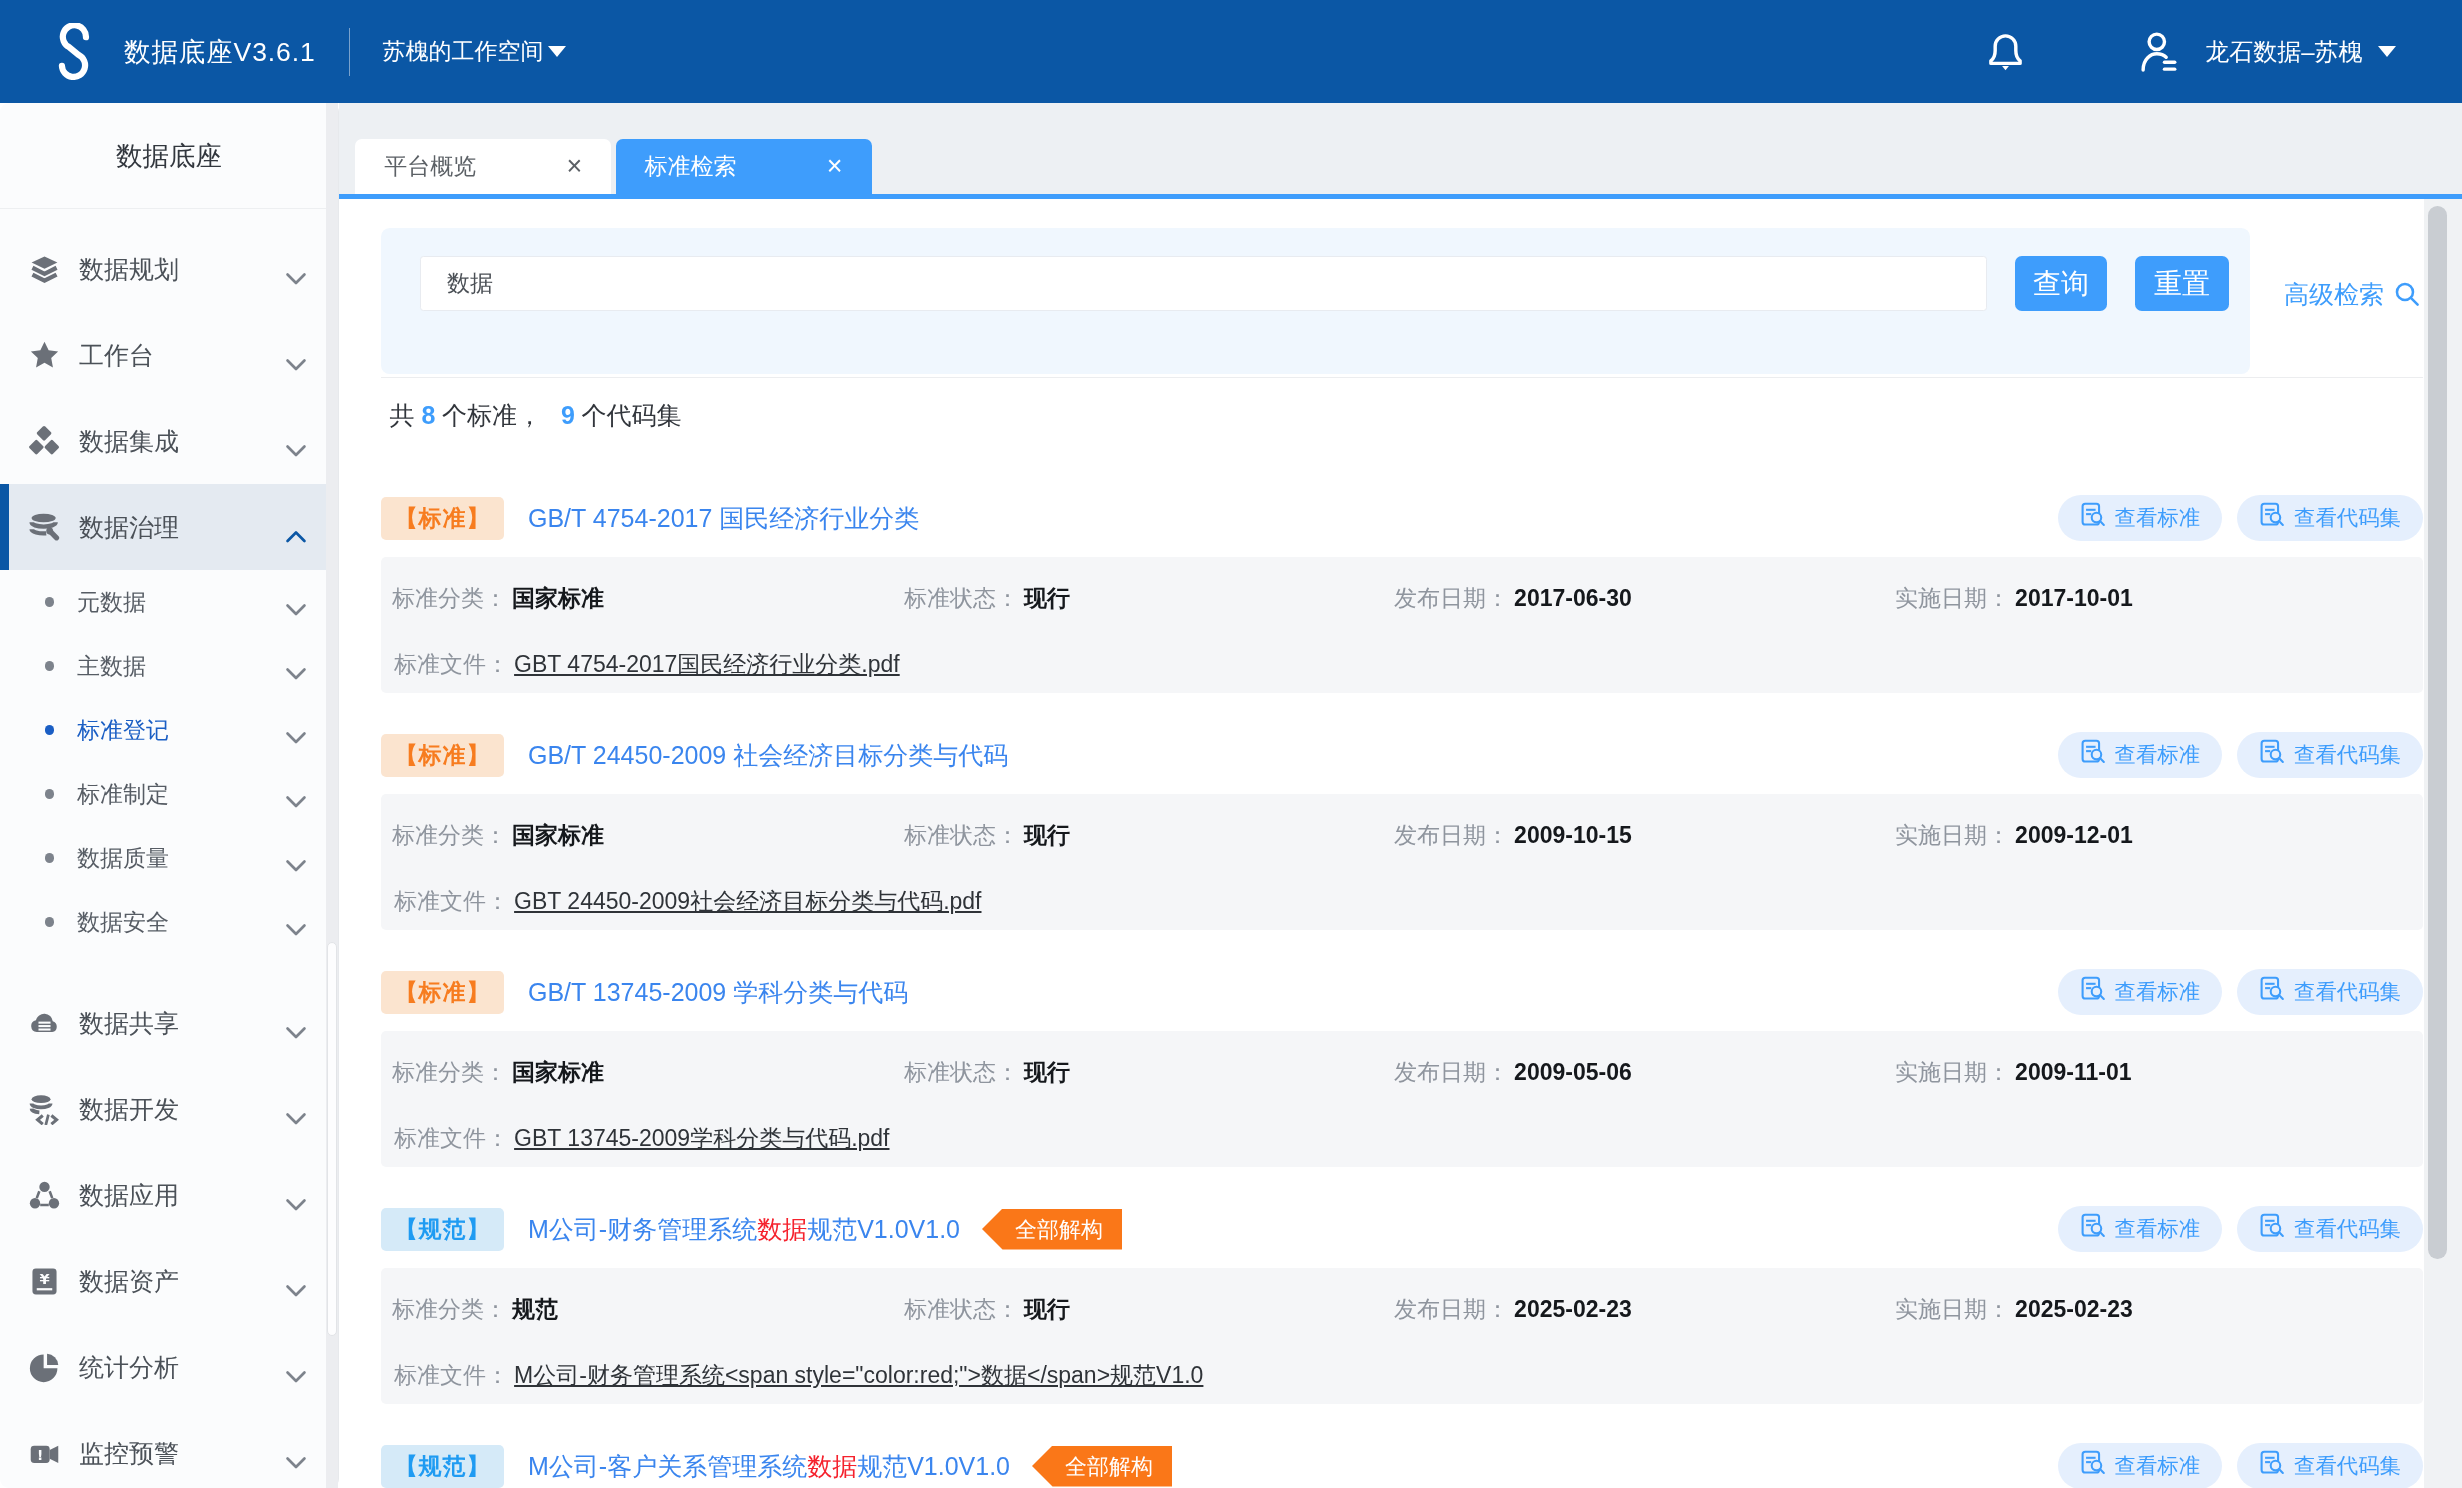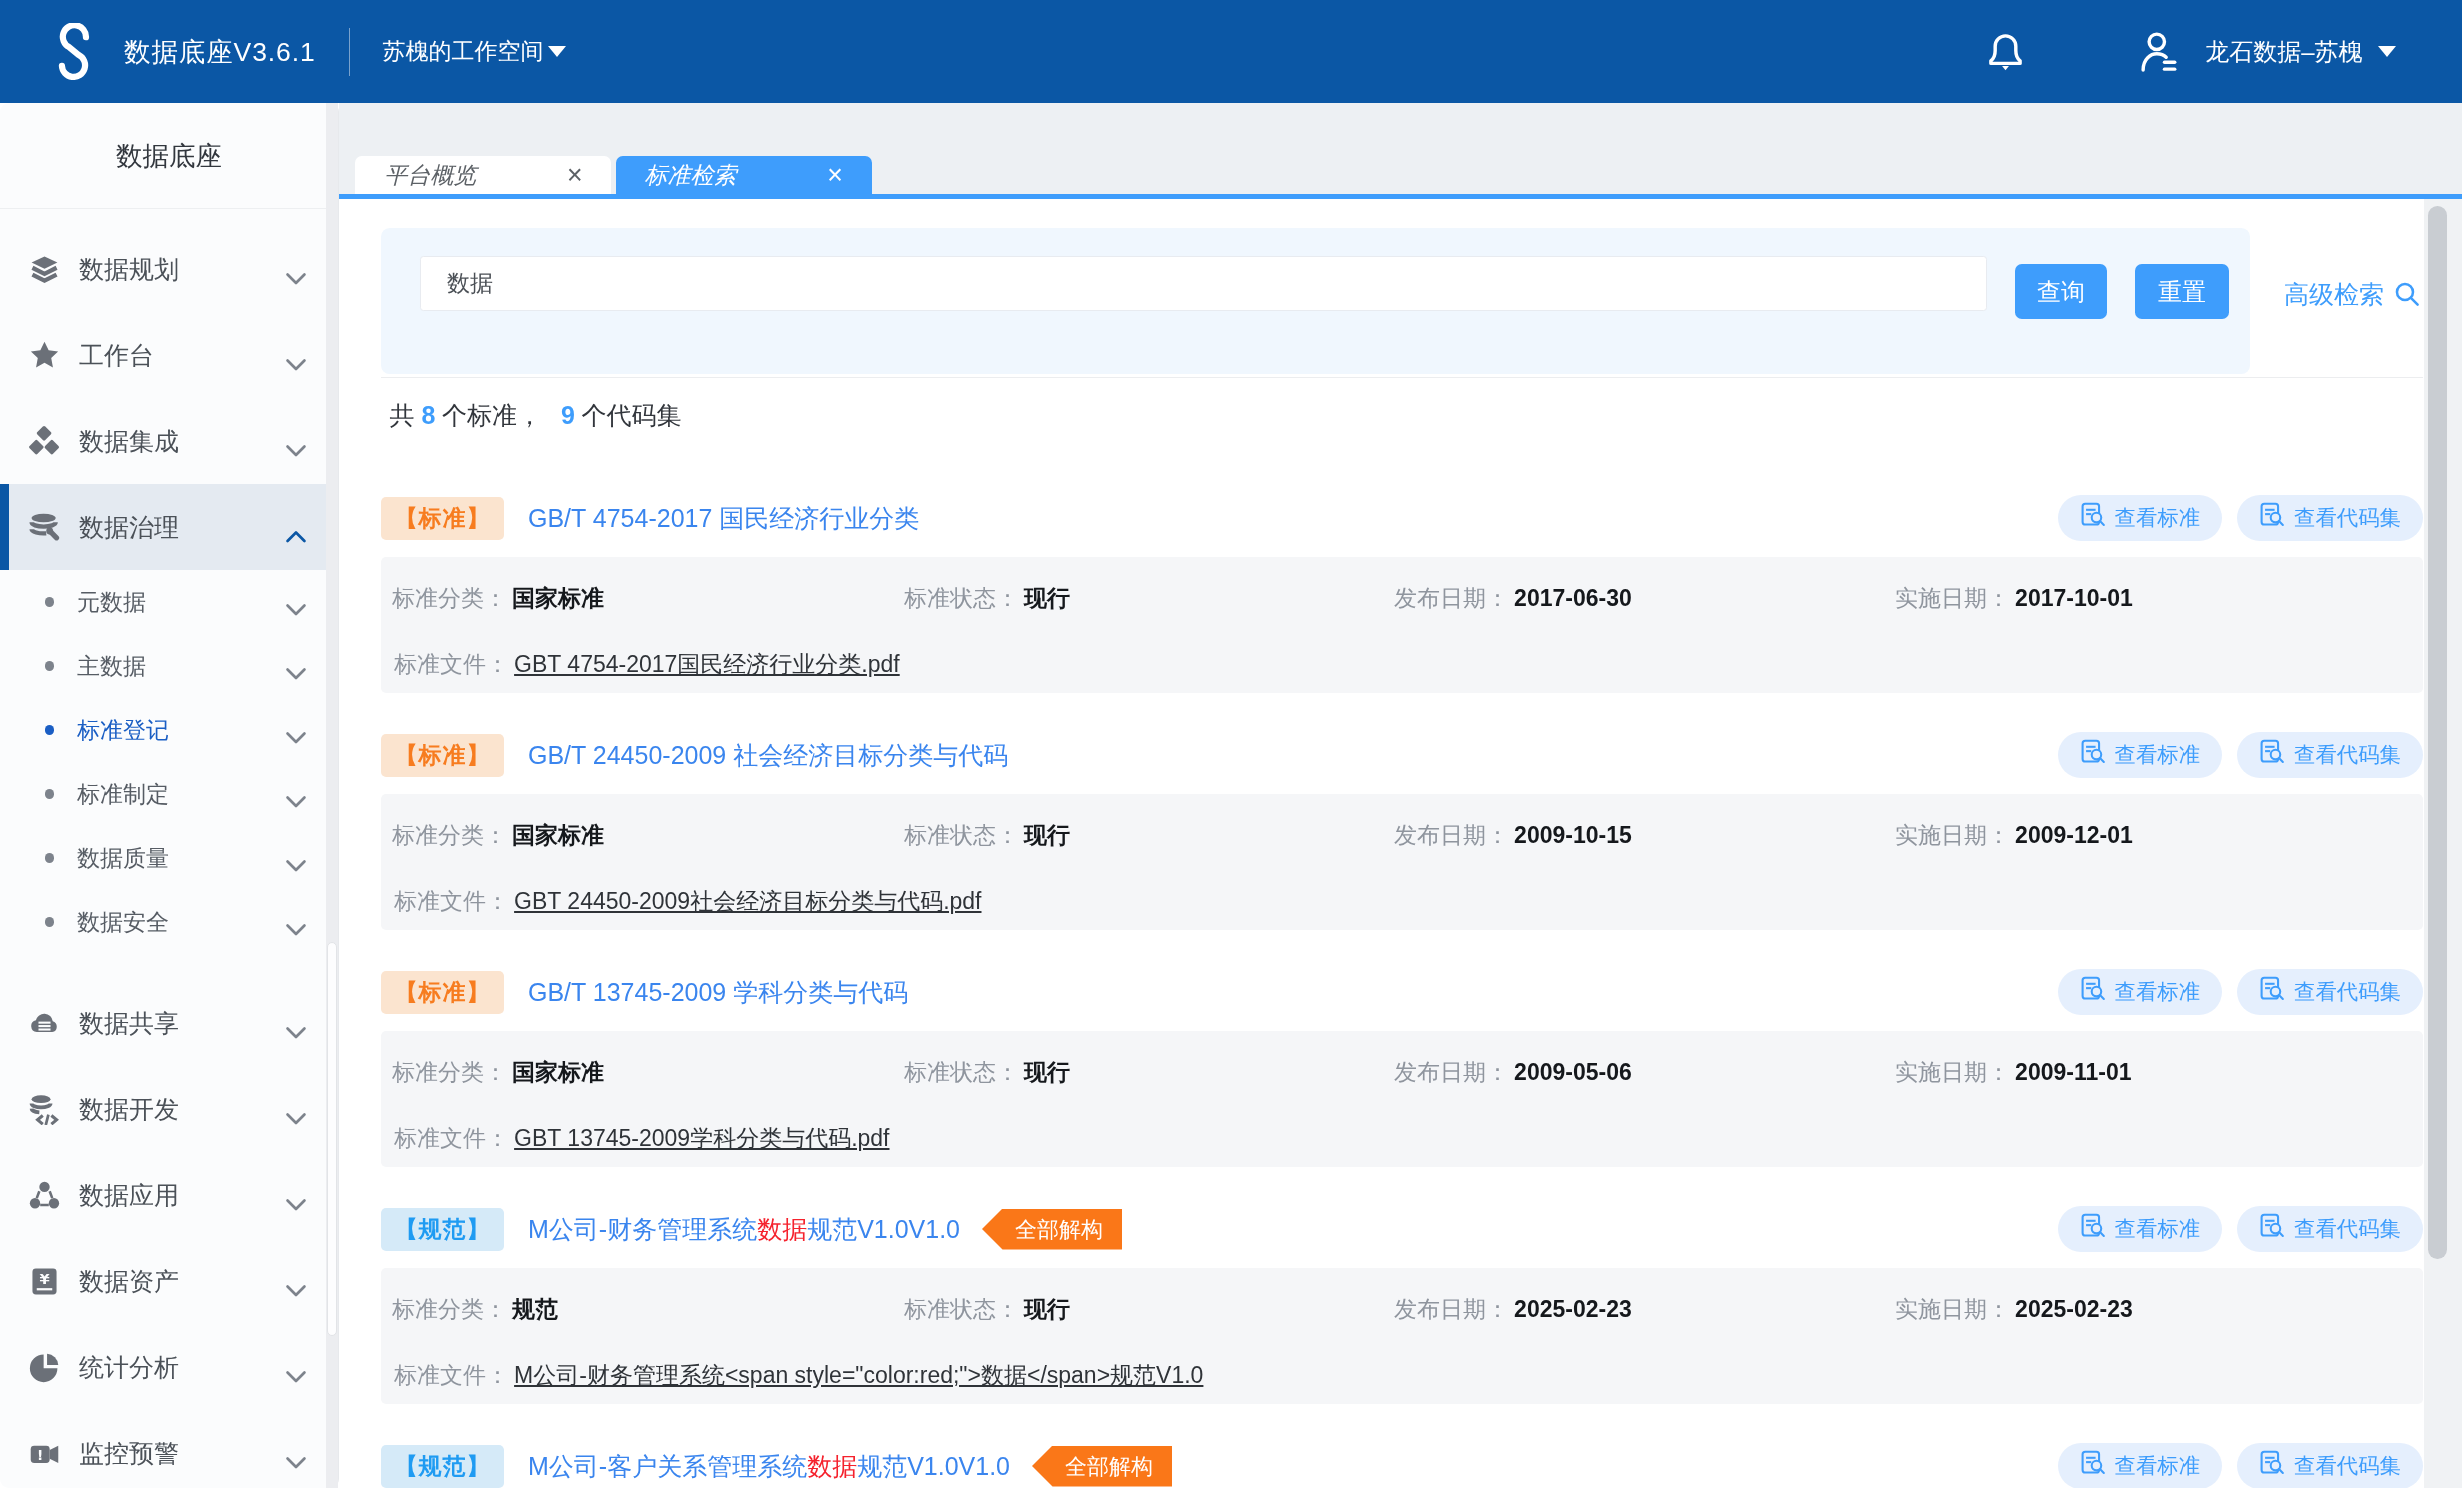--- a/index.html
+++ b/index.html
@@ -43,37 +43,37 @@
   .submenu-item .mi-label { margin-left:77px; }
   .submenu-item.active { color:#1a5ec4; }
   .submenu-item.active .bullet { background:#1a5ec4; }
   .side-scroll-track { position:absolute; right:0; top:0; width:12px; height:100%; background:#ecedf0; }
   .side-scroll-thumb { position:absolute; right:0.9px; top:839px; width:10.3px; height:394px;
     background:#fdfdfe; border:0.9px solid #e2e4e7; border-radius:5.1px; }
 
   
   .main { position:absolute; left:339px; top:103px; width:2123px; height:1385px; }
   .tabbar { height:91px; background:#edf0f3; display:flex; align-items:flex-end; padding-left:16.3px; }
-  .tab { width:256px; height:38px; background:#fff; display:flex; align-items:center;
+  .tab { width:256px; height:55px; background:#fff; display:flex; align-items:center;
     position:relative; border-radius:6.8px 6.8px 0 0; margin-right:4.3px;
-    font-size:23px; color:#5c6166; cursor:pointer;font-style:italic; }
+    font-size:23px; color:#5c6166; cursor:pointer; }
   .tab .tab-label { margin-left:29px; }
   .tab .tab-close { position:absolute; right:29px; font-size:27px; line-height:1; }
   .tab.active { background:#3e9dfc; color:#fff; }
   .blue-line { height:5.1px; background:#3e9dfc; }
   .content { position:relative; height:1289px; background:#fff; overflow:hidden; }
 
   
   .search-panel { position:absolute; left:42px; top:29px; width:1869px; height:146px;
     background:#f0f7fe; border-radius:8.6px; }
   .search-input { position:absolute; left:39px; top:28px; width:1567px; height:55px;
     border:0.9px solid #e8ebf0; border-radius:3.4px; background:#fff; padding:0 26px;
     font-size:23px; color:#4a4f55; font-family:inherit; outline:none; }
-  .btn { position:absolute; top:36px; height:55px; border:none; border-radius:6.8px;
-    background:#3e9dfc; color:#fff; font-size:24px; font-family:inherit; cursor:pointer; }
+  .btn { position:absolute; top:28px; height:55px; border:none; border-radius:6.8px;
+    background:#3e9dfc; color:#fff; font-size:28px; font-family:inherit; cursor:pointer; }
   .btn-query { left:1634px; width:92px; }
   .btn-reset { left:1754px; width:94px; }
   .advanced { position:absolute; left:1945px; top:79px; display:flex; align-items:center;
     gap:10.3px; color:#3e9dfc; font-size:25px; cursor:pointer; }
 
   
   .results { position:absolute; left:42px; top:178px; width:2042px; border-top:0.9px solid #ecedef; }
   .summary { padding:20.5px 8.6px 24px; font-size:25px; color:#32363c; }
   .summary .num { color:#3e9dfc; font-weight:bold; padding:0 6.8px; }
   .summary .num2 { margin-left:12px; }

